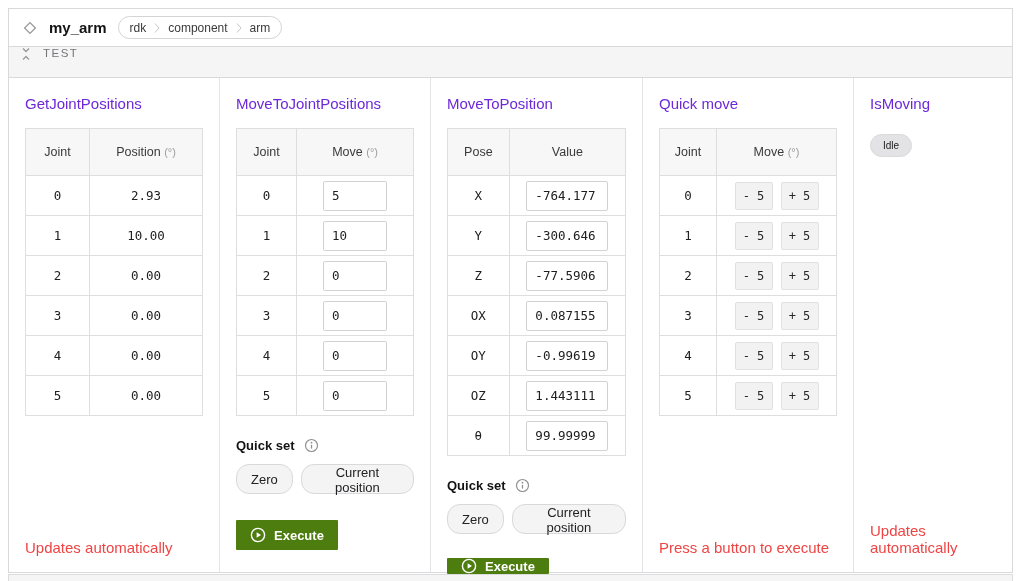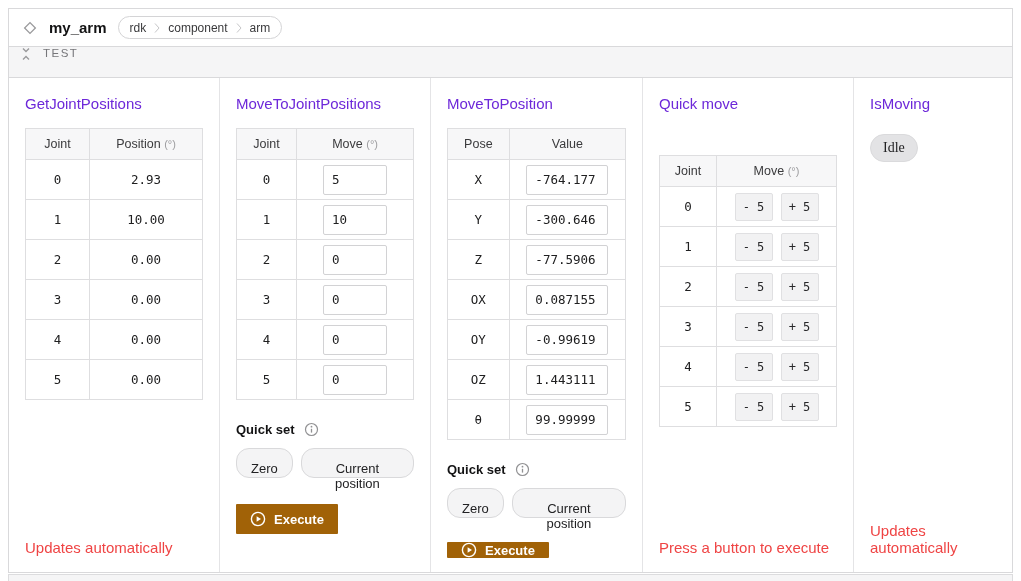--- a/index.html
+++ b/index.html
@@ -30,31 +30,31 @@
   .test-label { font-size:11.5px; letter-spacing:1.5px; color:#76767a; }
 
   
   .columns {
     display:flex; height:495px; background:#fff;
     border:1px solid #d9d9db; border-top:none;
   }
   .col { padding:16px; display:flex; flex-direction:column; border-right:1px solid #e4e4e6; }
   .col:last-child { border-right:none; }
   .col-1 { width:211px; } .col-2 { width:211px; } .col-3 { width:212px; }
-  .col-4 { width:211px;gap:27px; } .col-5 { width:158px; padding:0; }
+  .col-4 { width:211px; } .col-5 { width:158px; padding:0; }
 
   .col-title { font-size:15px; font-weight:400; color:#6d28d9; margin:1px 0 14px; }
 
   table.data { border-collapse:collapse; margin-top:2px; }
   table.data th, table.data td {
     border:1px solid #dedee0; text-align:center; padding:0;
   }
   table.data th {
     background:#f7f7f8; font-weight:400; font-size:12.5px; color:#3a3a3c;
-    height:27px; padding:8px 11px; white-space:nowrap; text-align:center;
+    height:27px; padding:16px 11px; white-space:nowrap; text-align:center;
   }
   th.left-head, td.left-col { width:44px; }
   .unit { color:#9d9da0; font-size:11px; }
   table.data td { height:40px; }
   .mono { font-family:"DejaVu Sans Mono", monospace; font-size:12.5px; color:#202021; }
   td.value-cell { width:87px; }
   td.input-cell { width:96px; text-align:left; padding-left:8px; }
   td.input-cell-wide { width:97px; text-align:left; padding-left:8px; }
   td.step-cell { width:104px; }
 
@@ -70,46 +70,46 @@
   .btn-step {
     width:38px; height:28px; background:#f2f2f3; border:1px solid #e0e0e2;
     border-radius:2px; font-family:"DejaVu Sans Mono", monospace; font-size:12px;
     color:#28282a; cursor:pointer; white-space:nowrap;
   }
 
   .quick-set-row { display:flex; align-items:flex-start; gap:9px; margin-top:22px; }
   .quick-set-label { font-size:13px; font-weight:700; color:#131314; }
   .qs-buttons { display:flex; gap:8px; margin-top:11px; }
   .btn-light {
-    height:30px; padding:12px 14px; background:#f4f4f5; border:1px solid #d9d9db;
+    height:30px; padding:0 14px; background:#f4f4f5; border:1px solid #d9d9db;
     border-radius:13px; font-size:13px; color:#222224; cursor:pointer;
     font-family:"Liberation Sans", sans-serif;
   }
   .btn-execute {
     margin-top:26px; height:30px; padding:0 14px; width:fit-content;
-    background:#a16207; color:#fff; border:none; border-radius:1px;
+    background:#4d7c0f; color:#fff; border:none; border-radius:1px;
     display:inline-flex; align-items:center; gap:8px;
     font-size:13px; font-weight:700; cursor:pointer;
     font-family:"Liberation Sans", sans-serif;
   }
 
   .footer-note { margin-top:auto; font-size:15px; color:#ef4444; }
 
   
   .stop-section { padding:16px; height:236px; border-bottom:1px solid #e4e4e6; }
   .ismoving-section { padding:16px; flex:1; display:flex; flex-direction:column; }
   .btn-stop {
     margin-top:9px; height:31px; padding:0 15px; width:fit-content;
     background:#f9e6e3; border:1px solid #dba49d; border-radius:2px;
     color:#b0382c; font-size:12px; letter-spacing:0.6px; cursor:pointer;
     font-family:"Liberation Sans", sans-serif;
   }
   .badge {
     margin-top:8px; width:fit-content; padding:5px 12px; border-radius:999px;
-    background:#e3e3e5; border:1px solid #dadadc; font-size:14px; color:#222224;font-family:Liberation Serif, serif;
+    background:#e3e3e5; border:1px solid #dadadc; font-size:10px; color:#222224;
   }
 
   .next-bar {
     height:8px; background:#f5f5f6; border:1px solid #dcdcde; border-bottom:none;
     margin-top:1px;
   }
   .icon { display:inline-flex; align-items:center; justify-content:center; flex:none; }
 </style>
 </head>
 <body>

